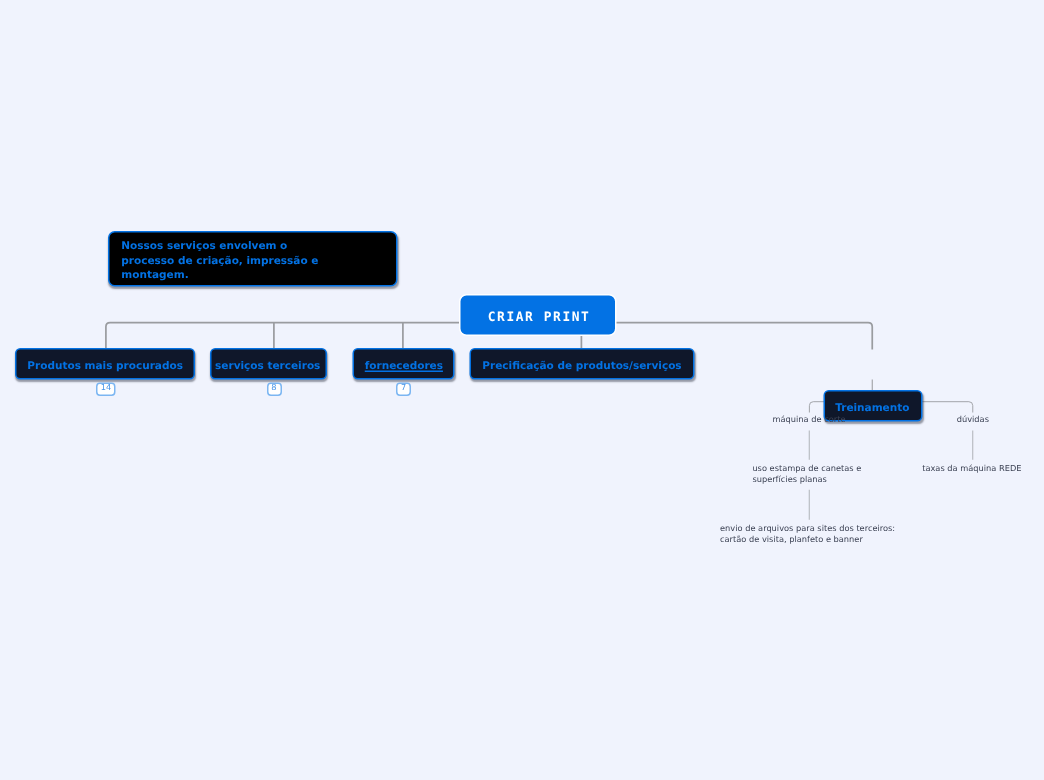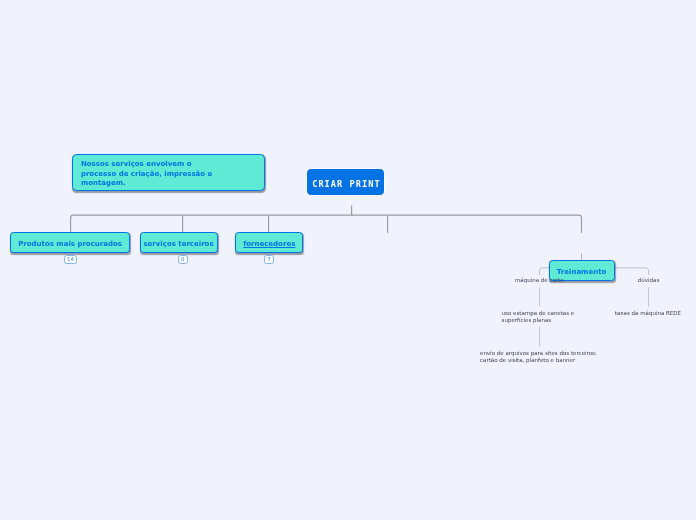--- a/index.html
+++ b/index.html
@@ -11,21 +11,21 @@
     position:relative;
     -webkit-font-smoothing:antialiased;
   }
   #canvas{position:absolute;left:0;top:0;width:696px;height:520px;}
   svg.links{position:absolute;left:0;top:0;width:696px;height:520px;pointer-events:none;}
 
   
   .node{
     position:absolute;
     box-sizing:border-box;
-    background:#5eead4;
+    background:#0f172a;
     border:1.4px solid #0372e4;
     border-radius:3.5px;
     color:#0372e4;
     font-weight:bold;
     font-size:7px;
     display:flex;align-items:center;justify-content:center;
     white-space:nowrap;
     padding-top:2.0px;box-sizing:border-box;
     box-shadow:0.6px 1.4px 1.1px rgba(40,45,60,.45);
   }
@@ -38,21 +38,21 @@
     letter-spacing:1.05px;
     text-indent:1.05px;
     border-radius:5px;
     padding-top:4.2px;
     box-shadow:none;
   }
 
   
   .note{
     position:absolute;box-sizing:border-box;
-    background:#5eead4;border:1.4px solid #0372e4;border-radius:4.5px;
+    background:#000000;border:1.4px solid #0372e4;border-radius:4.5px;
     color:#0372e4;font-weight:bold;font-size:7px;line-height:9.4px;
     white-space:pre;
     box-shadow:0.6px 1.4px 1.1px rgba(40,45,60,.45);
   }
   .note .txt{position:absolute;left:8px;top:5.5px;}
 
   
   .badge{
     position:absolute;box-sizing:border-box;
     border:0.95px solid #7cb6f2;border-radius:2.6px;background:#ffffff;
@@ -86,21 +86,21 @@
       <path d="M539.5 287 L539.5 306.5" stroke-width="0.5"></path>
       <path d="M539.5 326.5 L539.5 346.5" stroke-width="0.5"></path>
       <path d="M648.5 287 L648.5 306.5" stroke-width="0.5"></path>
     </g>
   </svg>
 
   <div class="note" style="left:71.9px;top:153.9px;width:193.2px;height:37px;"><span class="txt">Nossos serviços envolvem o
 processo de criação, impressão e
 montagem.</span></div>
 
-  <div class="node root" style="left:306.4px;top:168px;width:79px;height:27.8px;">
+  <div class="node root" style="left:306.4px;top:196px;width:105px;height:27.8px;">
     <span>CRIAR PRINT</span>
     </div>
 
   <div class="node" style="left:10.3px;top:232px;width:119.6px;height:21px;">
     <span>Produtos mais procurados</span>
     </div>
   <div class="badge" style="left:64.0px;top:254.9px;width:13.2px;height:8.7px;">
     <span>14</span>
     </div>
 
@@ -111,20 +111,23 @@
     <span>8</span>
     </div>
 
   <div class="node" style="left:235.4px;top:232px;width:67.7px;height:21px;text-decoration:underline;">
     <span>fornecedores</span>
     </div>
   <div class="badge" style="left:264.0px;top:254.9px;width:10.1px;height:8.7px;">
     <span>7</span>
     </div>
 
+  <div class="node" style="left:312.6px;top:232px;width:150.8px;height:21px;">
+    <span>Precificação de produtos/serviços</span>
+    </div>
 
   <div class="node" style="left:548.5px;top:232px;width:66.1px;height:21px;margin-top:28px;">
     <span>Treinamento</span>
     </div>
 
   <div class="leaf" style="left:515px;top:277.0px;"><span>máquina de corte</span></div>
   <div class="leaf" style="left:637.8px;top:277.0px;"><span>dúvidas</span></div>
   <div class="leaf" style="left:501.6px;top:310.0px;"><span>uso estampa de canetas e
 superfícies planas</span></div>
   <div class="leaf" style="left:614.8px;top:310.0px;"><span>taxas da máquina REDE</span></div>

